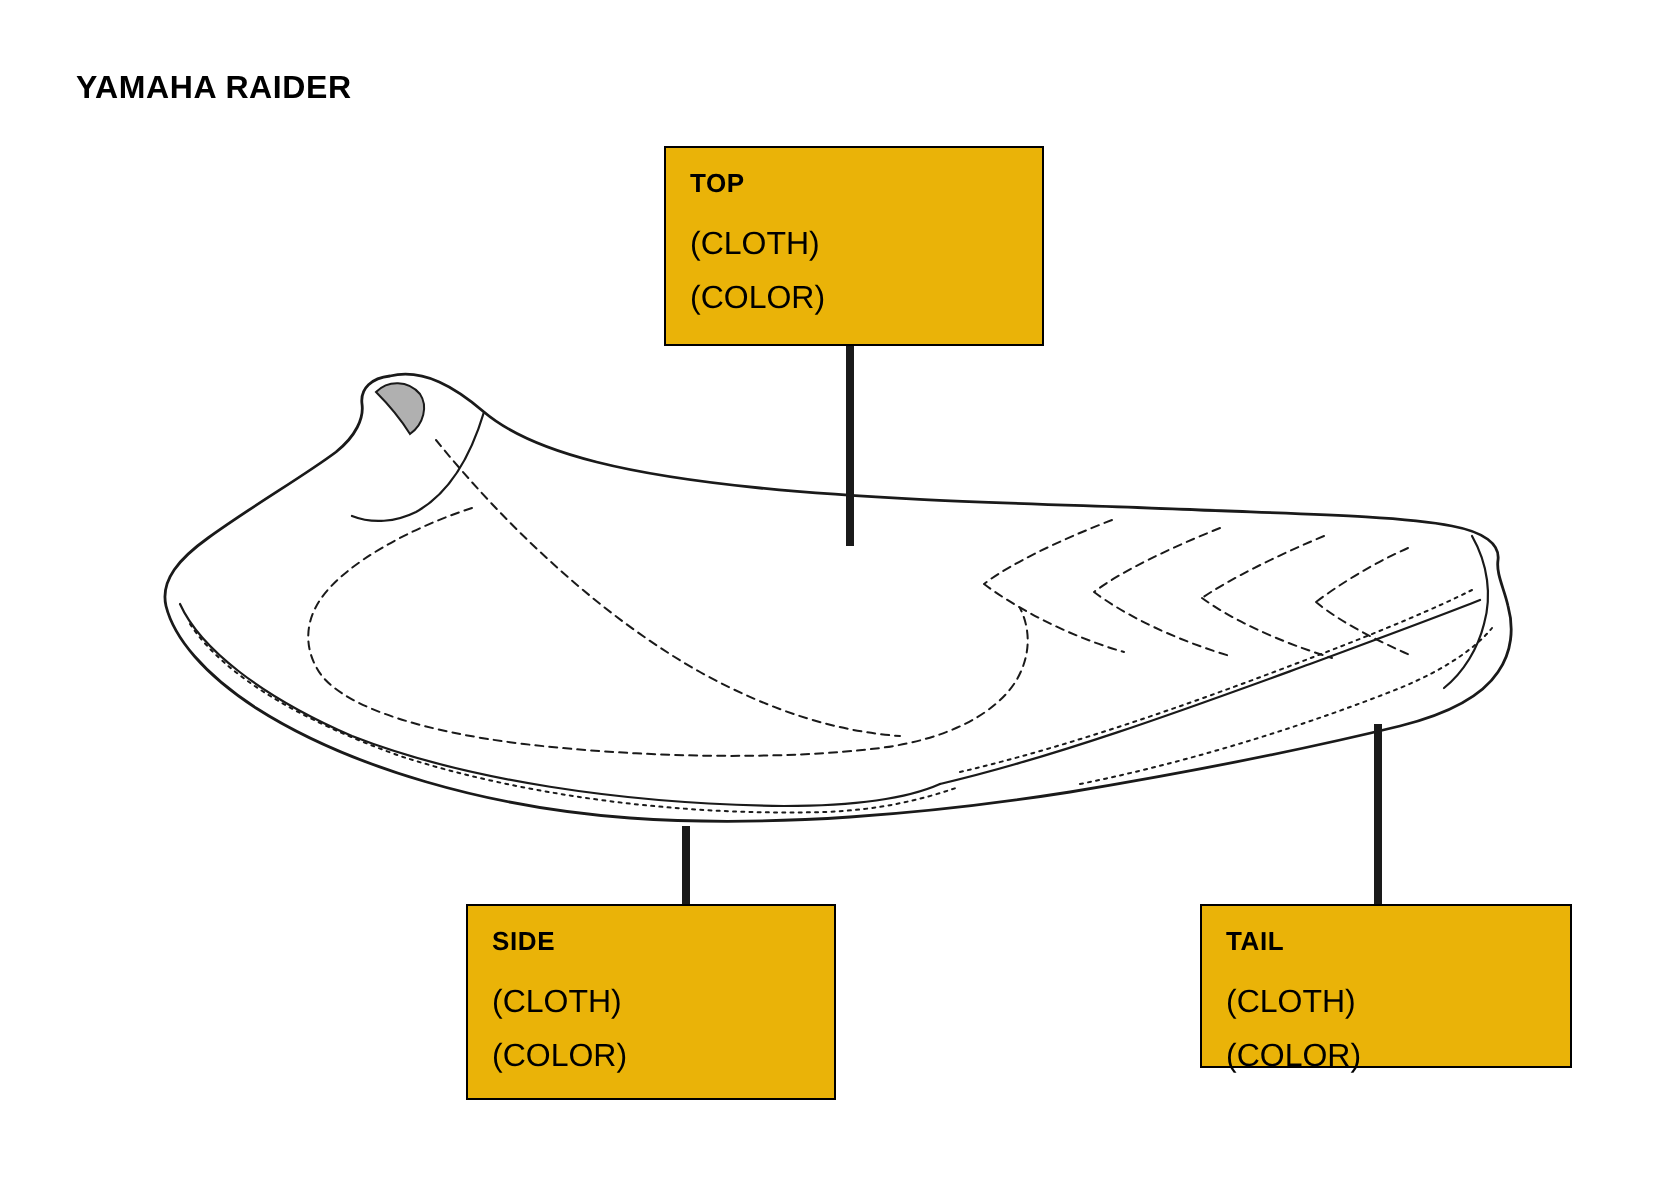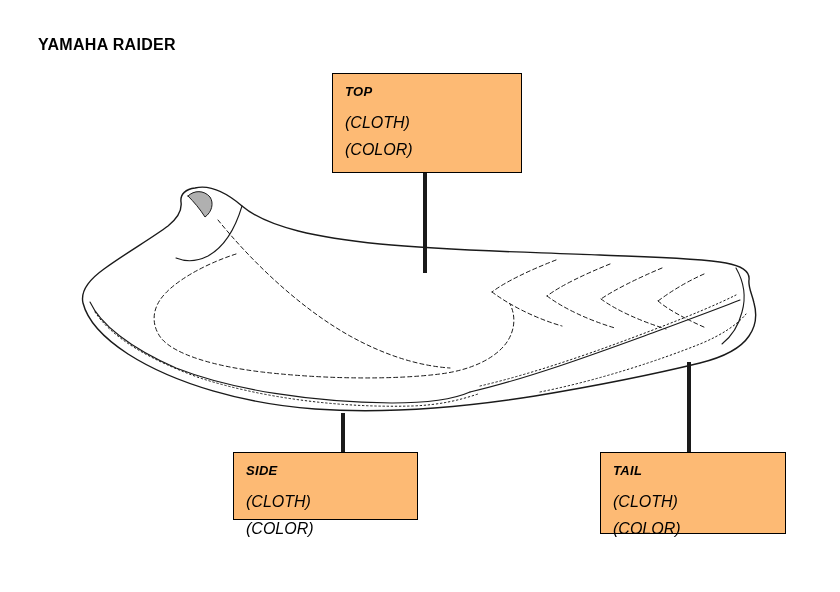--- a/index.html
+++ b/index.html
@@ -28,27 +28,26 @@
   .seat-svg .shade   { fill:var(--nose-shade,#b0b0b0); stroke-width:1; }
   .leader {
     position:absolute; width:4px;
     background:var(--line,#000);
   }
   .leader-top  { left:423px; top:173px; height:100px; }
   .leader-side { left:341px; top:413px; height:40px;  }
   .leader-tail { left:687px; top:362px; height:91px;  }
   .callout {
     position:absolute;
-    background:#fdba74;
+    background:#eab308;
     border:1px solid #000;
     padding:10px 12px;
-    font-style:italic;
   }
   .callout-top  { left:332px; top:73px;  width:190px; height:100px; }
-  .callout-side { left:233px; top:452px; width:185px; height:68px;  }
+  .callout-side { left:233px; top:452px; width:185px; height:98px;  }
   .callout-tail { left:600px; top:452px; width:186px; height:82px;  }
   .callout-label {
     font-size:13px; font-weight:600; letter-spacing:0.3px;
     margin-bottom:15px;
   }
   .callout-field { font-size:16px; margin-top:9px; }
 </style>
 </head>
 <body>
 

